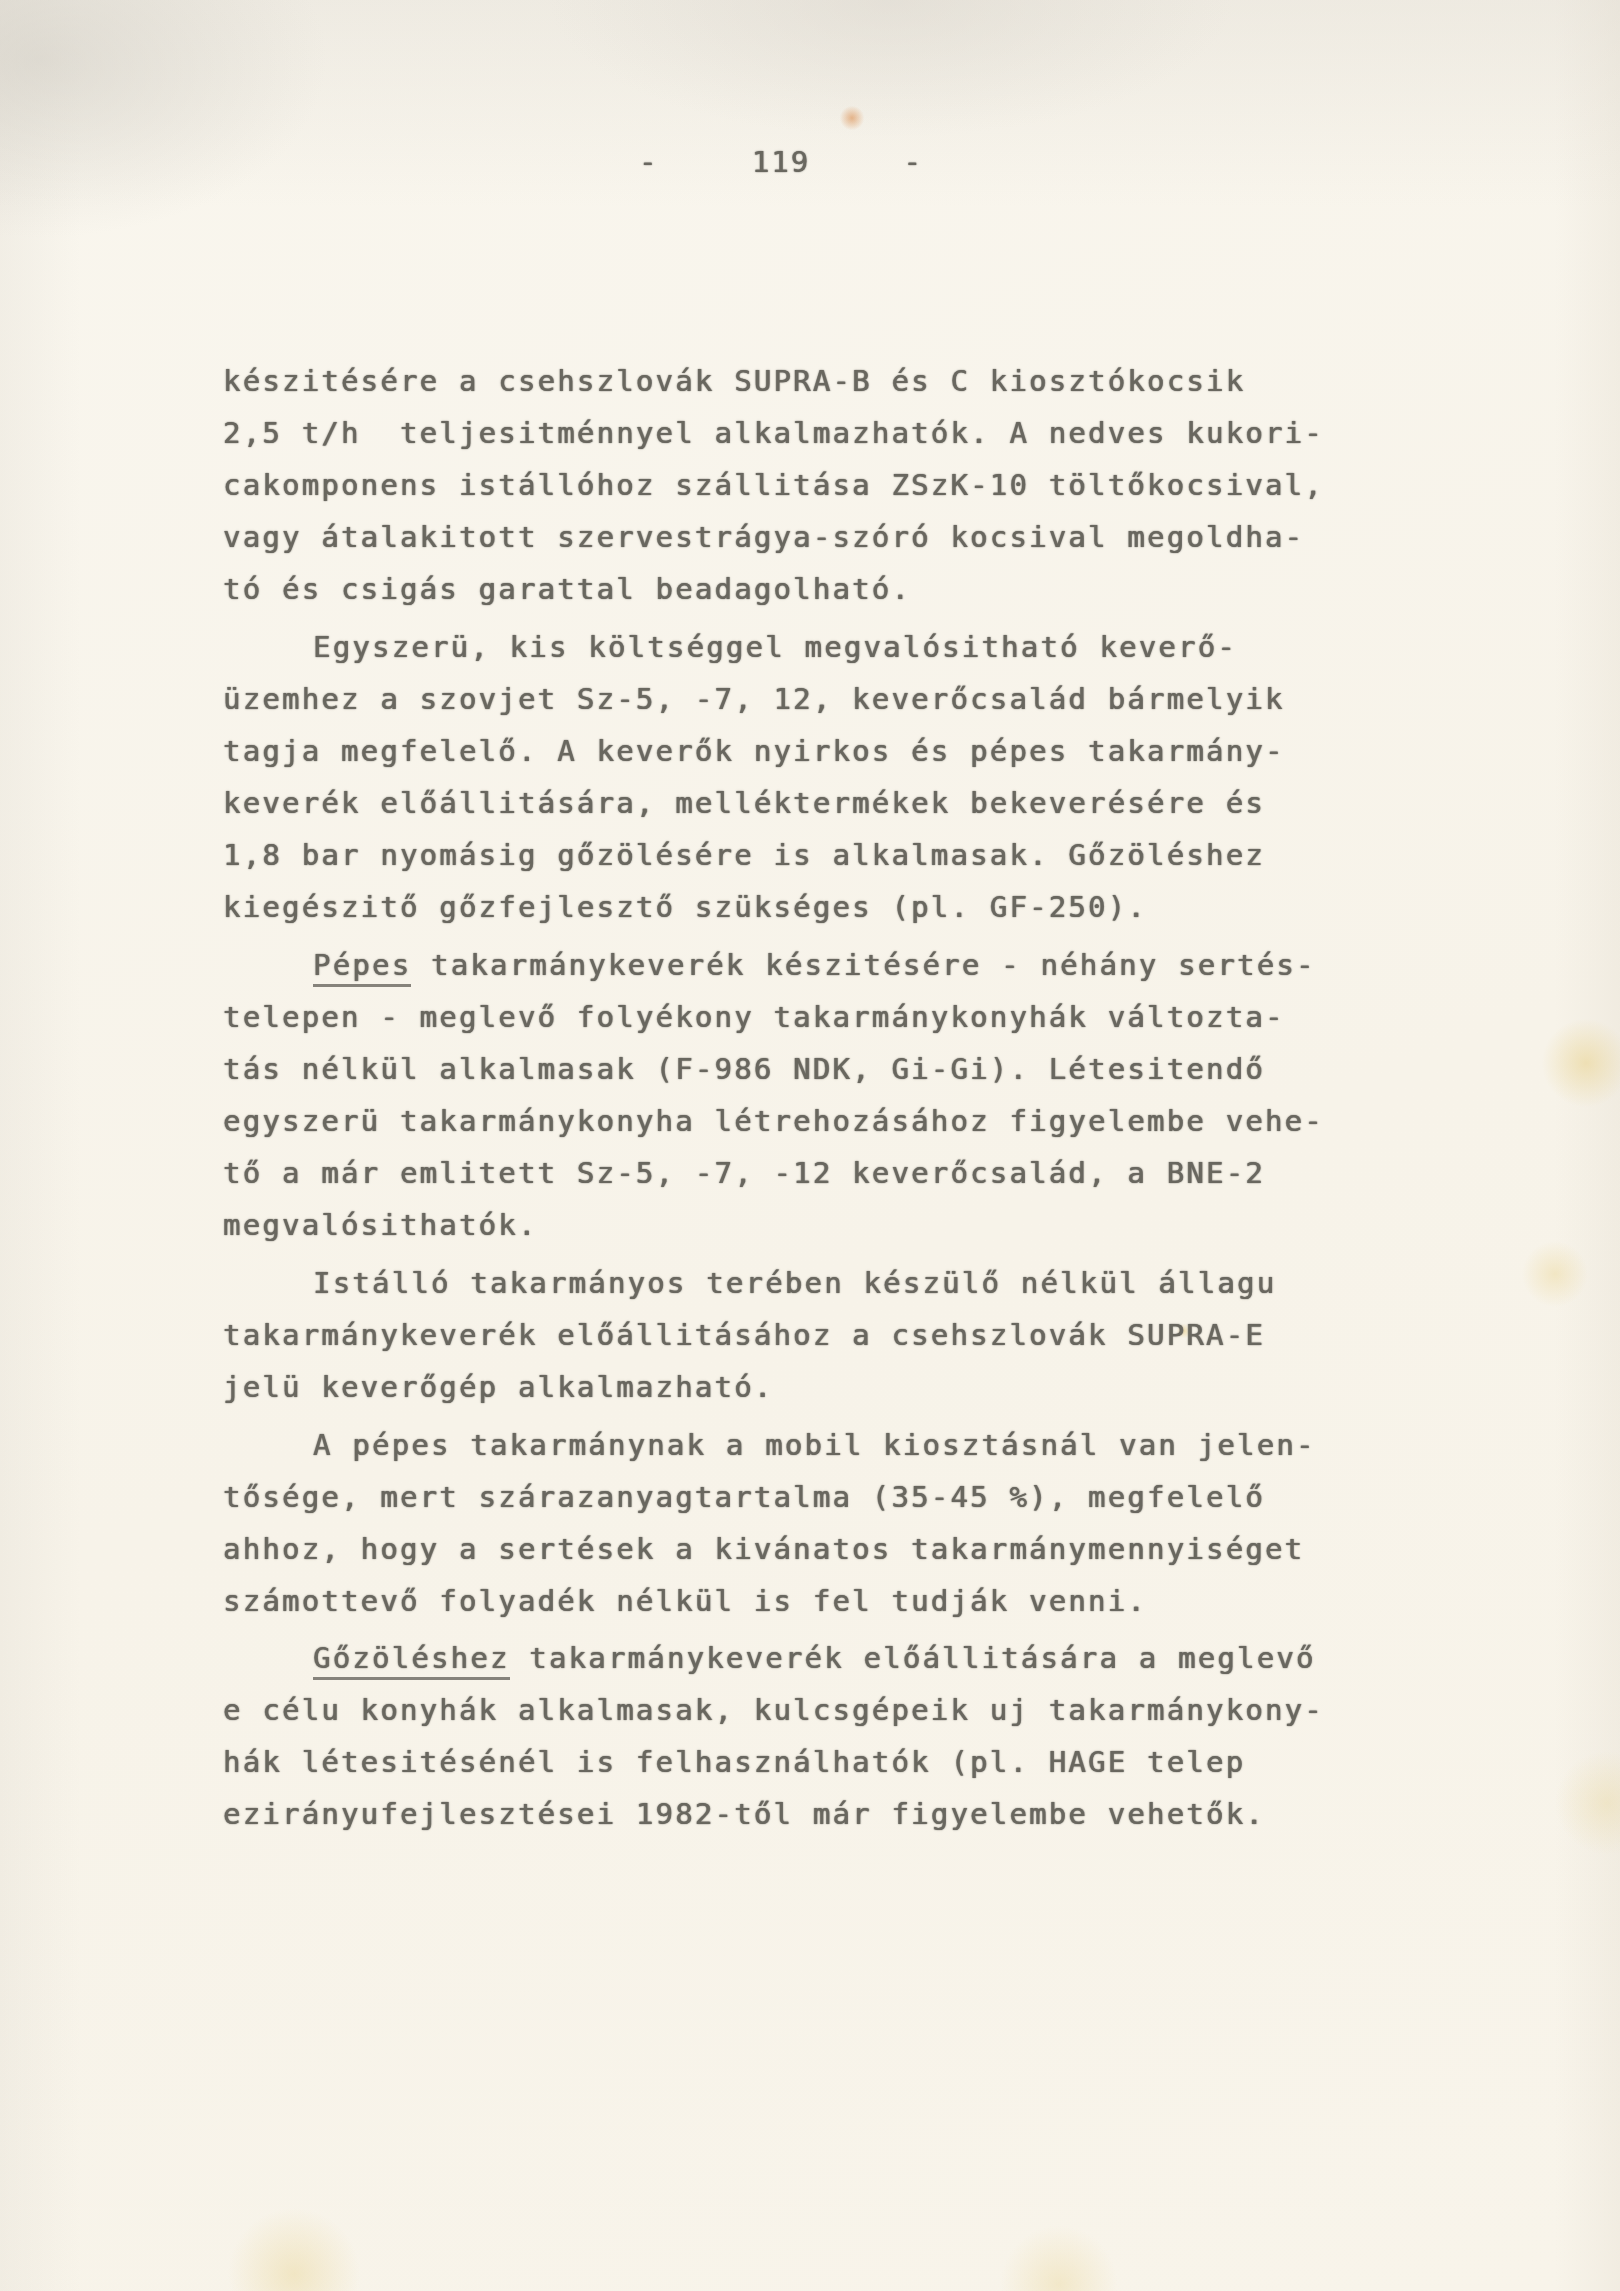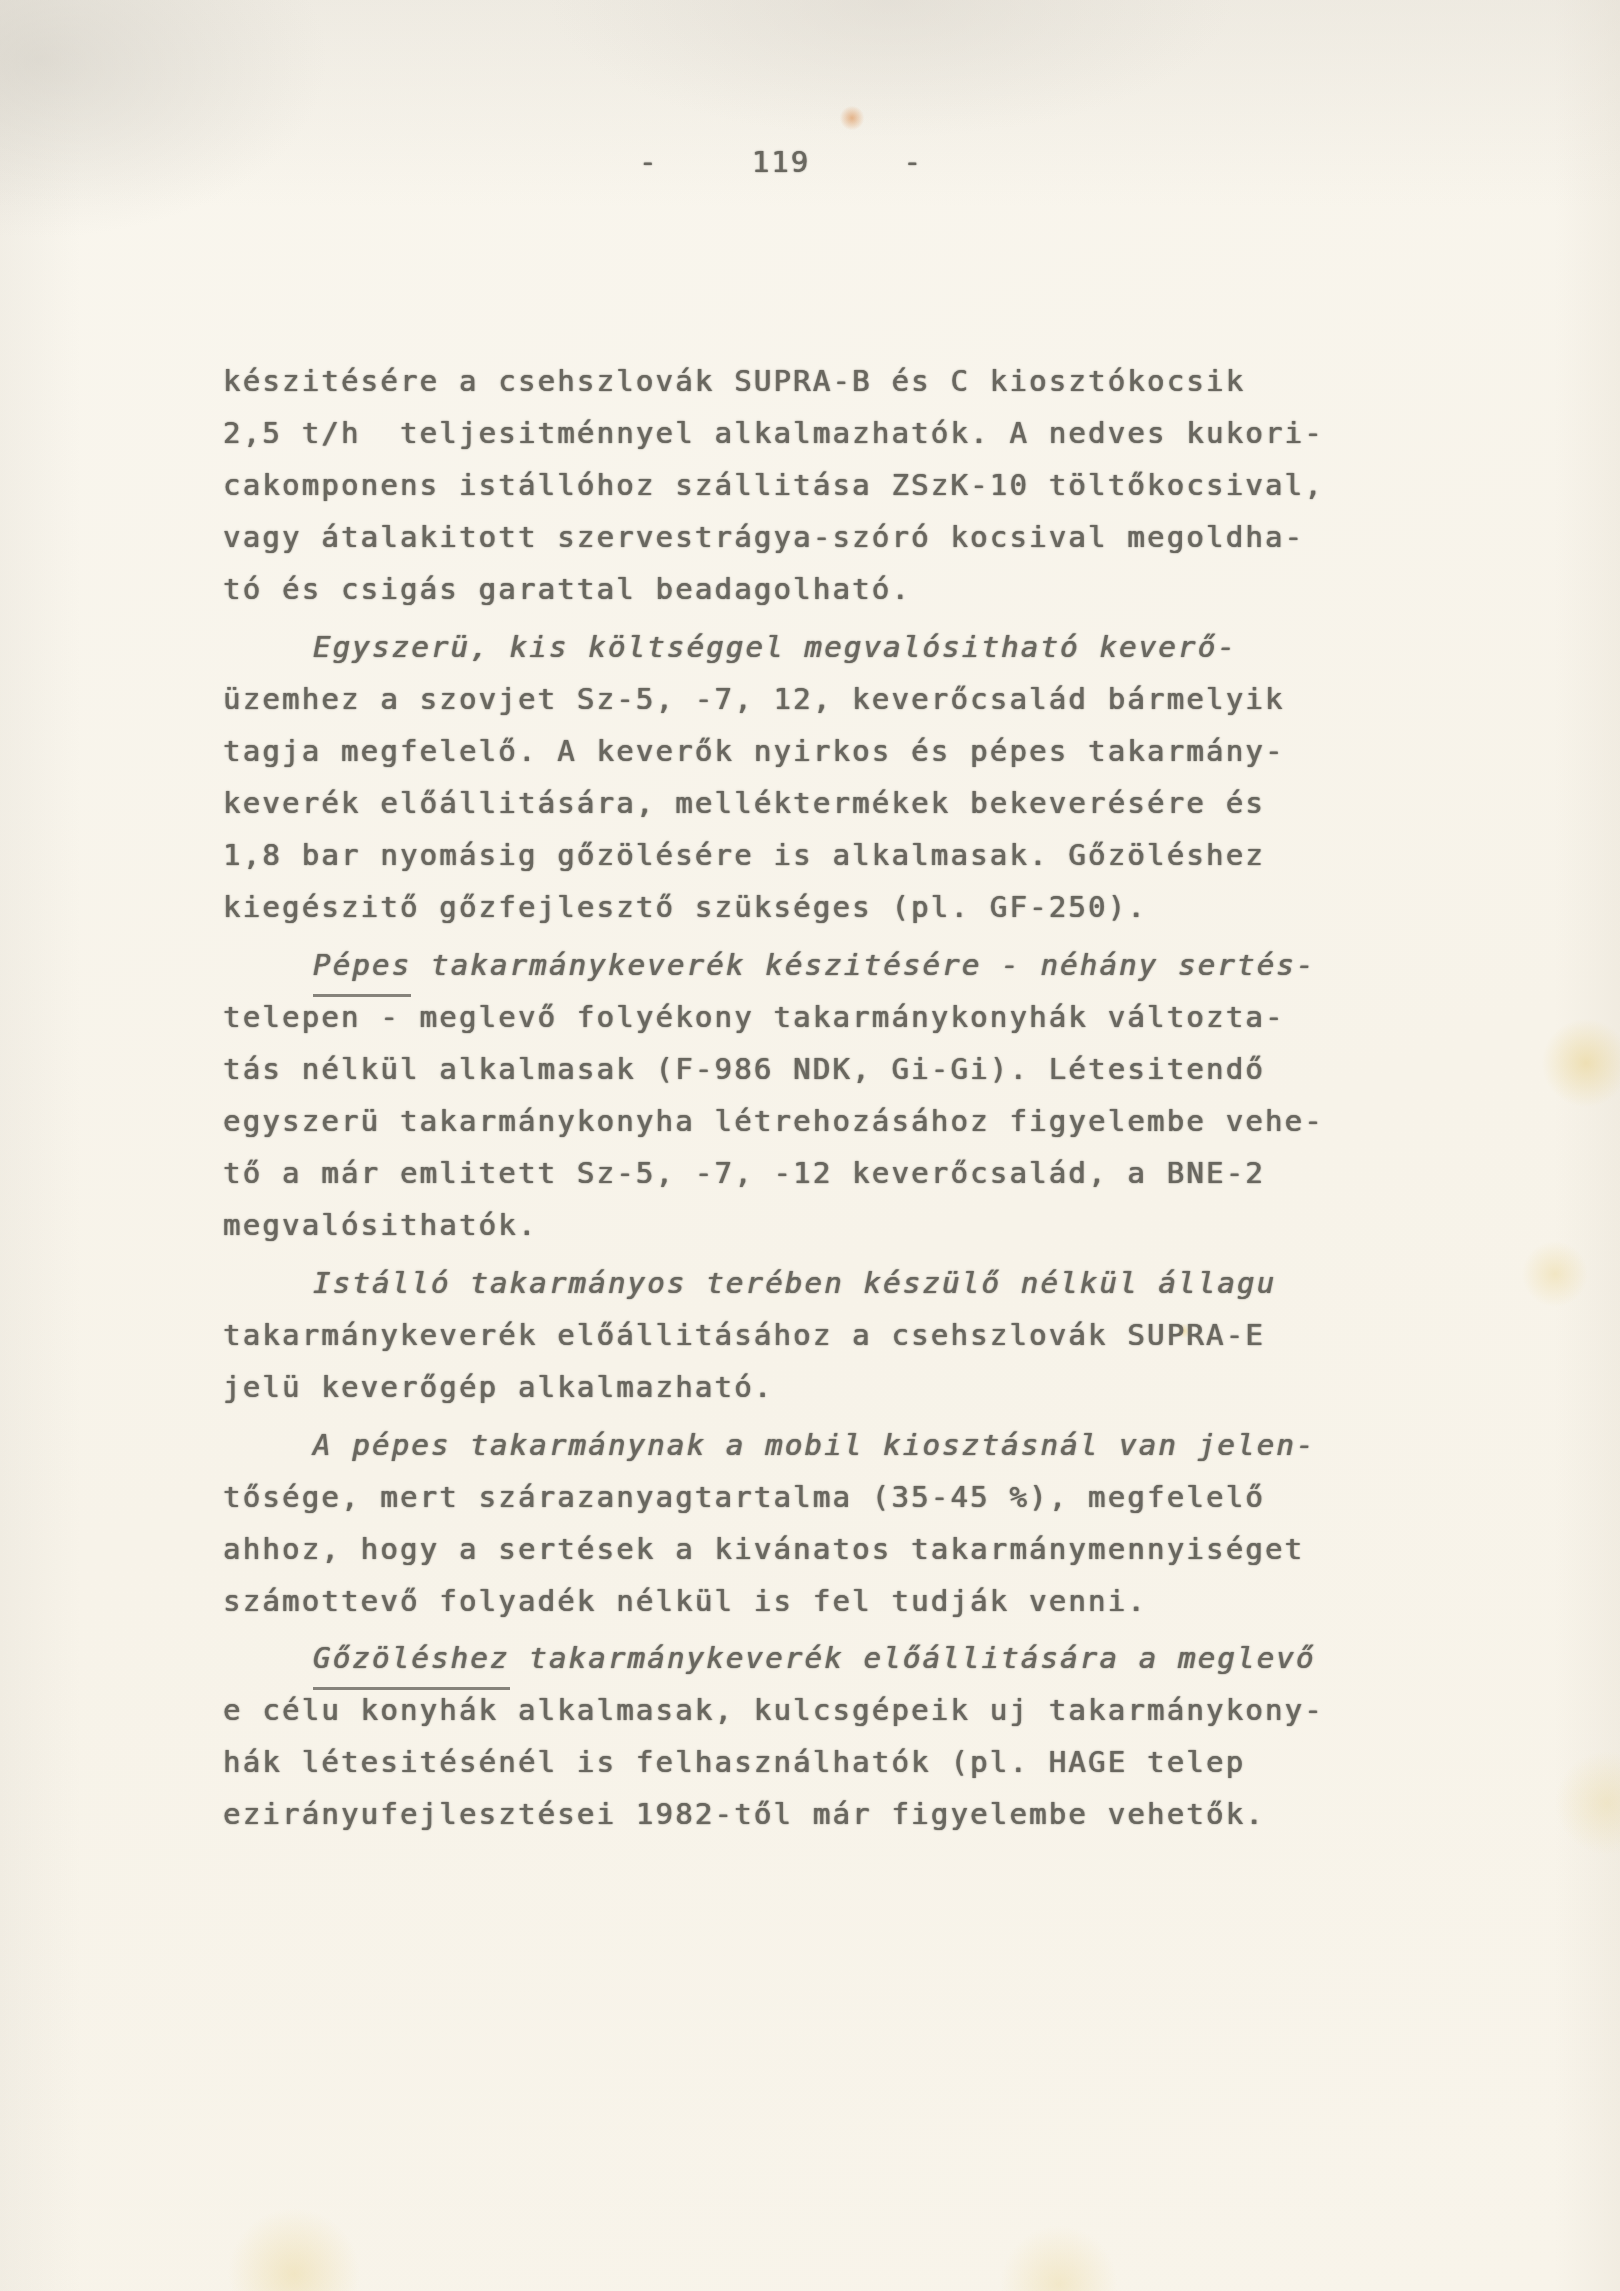--- a/index.html
+++ b/index.html
@@ -57,30 +57,29 @@
     top: 355px;
     width: 1166px;
     font-size: 29px;
     letter-spacing: 2.2px;
   }
   .para {
     margin: 0 0 5.9px 0;
   }
   .para.indent .line:first-child {
     padding-left: 90px;
-    font-style: italic;
   }
   .line {
     height: 52px;
     line-height: 52px;
     white-space: pre;
   }
   .uline {
     border-bottom: 3.9px solid rgba(105,103,95,0.8);
-    padding-bottom: 12px;
+    padding-bottom: 2px;
   }
 </style>
 </head>
 <body>
 
 <div class="page">
 
   <div class="page-header ink">
     <span>-</span>
     <span>119</span>

